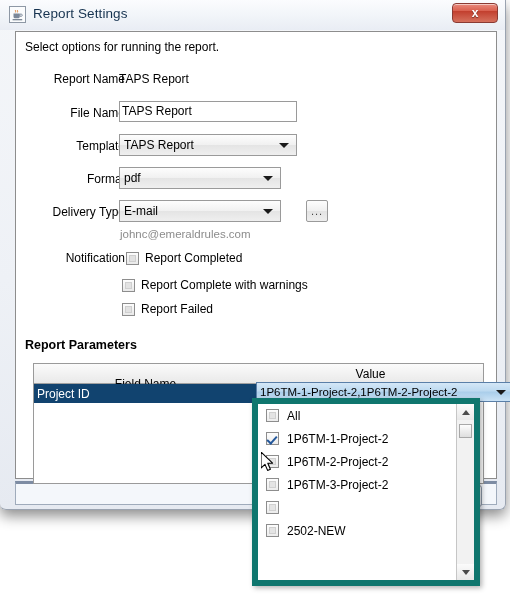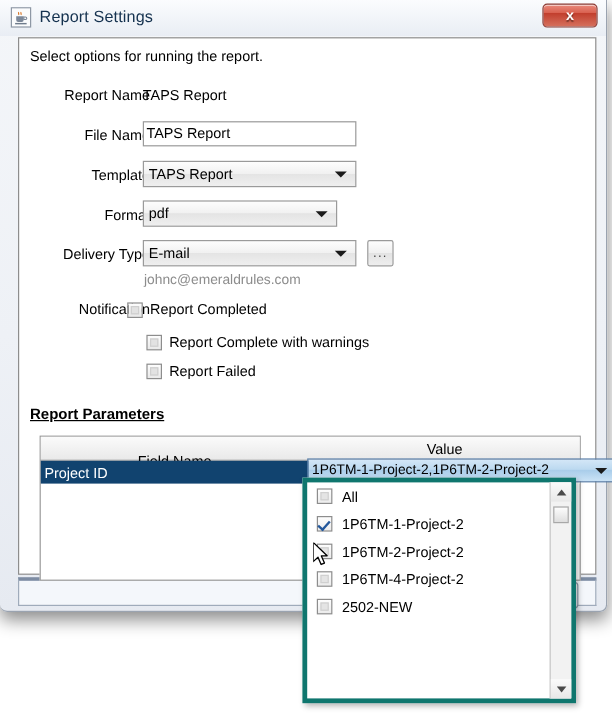--- a/index.html
+++ b/index.html
@@ -214,21 +214,20 @@
   }
 
   
   #params-heading {
     position: absolute;
     left: 25px; top: 338px;
     font-size: 12.5px;
     font-weight: bold;
     color: #000;
     z-index: 4;
-    text-decoration: underline;
   }
   #params-table {
     position: absolute;
     left: 33px; top: 363px;
     width: 451px;
     height: 121px;
     border: 1px solid #9a9a9a;
     box-sizing: border-box;
     background: #ffffff;
     z-index: 4;
@@ -306,21 +305,21 @@
     border-top: 5px solid #1a1a1a;
   }
 
   
   #dropdown-popup {
     position: absolute;
     left: 252px; top: 398px;
     width: 228px;
     height: 188px;
     background: #ffffff;
-    border: 4px solid #0f766e;
+    border: 6px solid #0f766e;
     box-sizing: border-box;
     z-index: 20;
     box-shadow: 2px 2px 5px rgba(0,0,0,0.30);
   }
   #dropdown-list {
     position: absolute;
     left: 0; top: 0;
     width: 208px;
     height: 100%;
   }
@@ -488,32 +487,32 @@
       <div class="combo-arrow"></div>
     </div>
 
     <div class="form-label" style="left:9px; top:140px; width:100px;">Format</div>
     <div class="combo" style="left:103px; top:135px; width:162px;">
       <div class="combo-text">pdf</div>
       <div class="combo-arrow"></div>
     </div>
 
     <div class="form-label" style="left:9px; top:173px; width:100px;">Delivery Type</div>
-    <div class="combo" style="left:103px; top:168px; width:178px;">
+    <div class="combo" style="left:103px; top:168px; width:162px;">
       <div class="combo-text">E-mail</div>
       <div class="combo-arrow"></div>
     </div>
     <div id="ellipsis-button" style="left:290px; top:168px;">
       <span>...</span>
     </div>
     <div id="email-text" style="left:104px; top:196px;">johnc@emeraldrules.com</div>
 
     <div class="form-label" style="left:9px; top:219px; width:100px;">Notification</div>
 
-    <div class="check-row" style="left:90px; top:219px;text-align:center;">
+    <div class="check-row" style="left:110px; top:219px;text-align:center;">
       <span class="cb-box"></span>
       <span class="cb-label">Report Completed</span>
     </div>
 
     <div class="check-row" style="left:106px; top:246px;justify-content:center;">
       <span class="cb-box"></span>
       <span class="cb-label">Report Complete with warnings</span>
     </div>
 
     <div class="check-row" style="left:106px; top:270px;">
@@ -558,21 +557,24 @@
     <div class="dd-item">
       <span class="dd-cb checked"></span>
       <span class="dd-label">1P6TM-1-Project-2</span>
     </div>
     <div class="dd-item">
       <span class="dd-cb unchecked"></span>
       <span class="dd-label">1P6TM-2-Project-2</span>
     </div>
     <div class="dd-item">
       <span class="dd-cb unchecked"></span>
-      <span class="dd-label">1P6TM-4-Project-2</span>
+      <span class="dd-label">1P6TM-3-Project-2</span>
+    </div>
+    <div class="dd-item">
+      <span class="dd-cb unchecked"></span>
     </div>
     <div class="dd-item">
       <span class="dd-cb unchecked"></span>
       <span class="dd-label">2502-NEW</span>
     </div>
   </div>
 
   <div id="dd-scrollbar">
     <div class="sb-arrow up">
       <span class="tri-up"></span>

